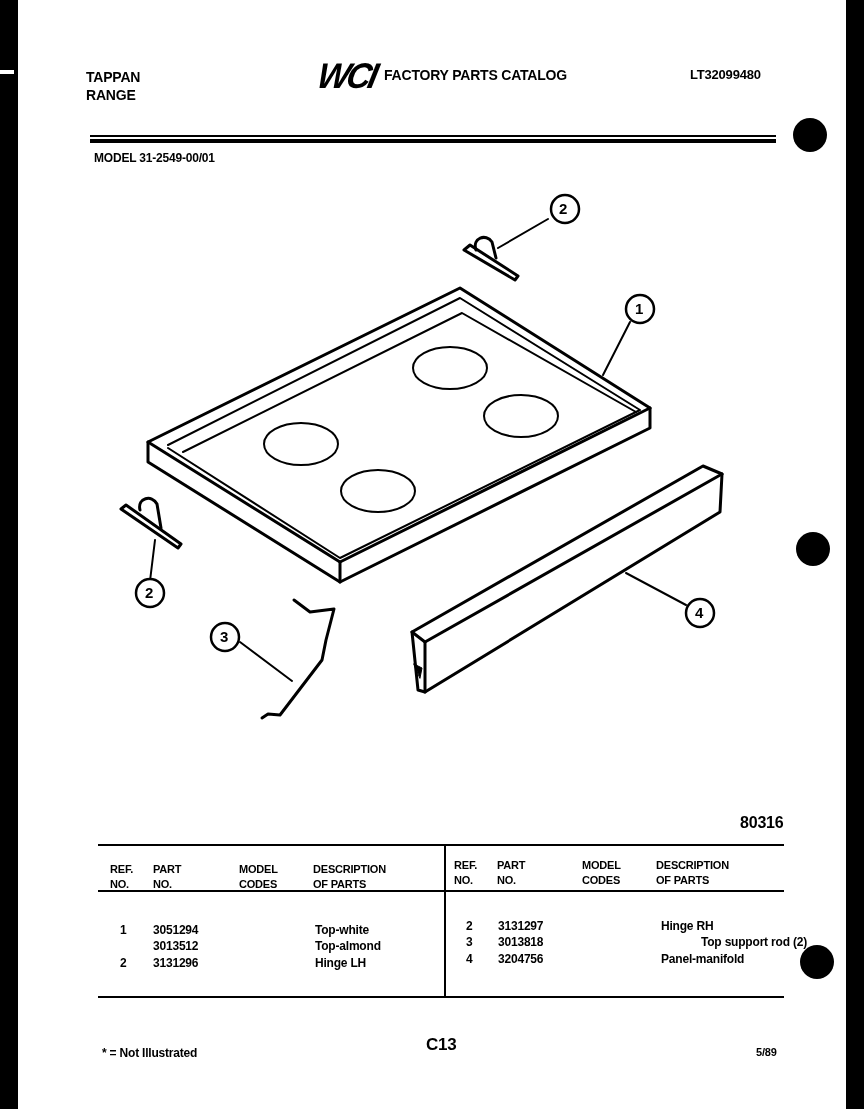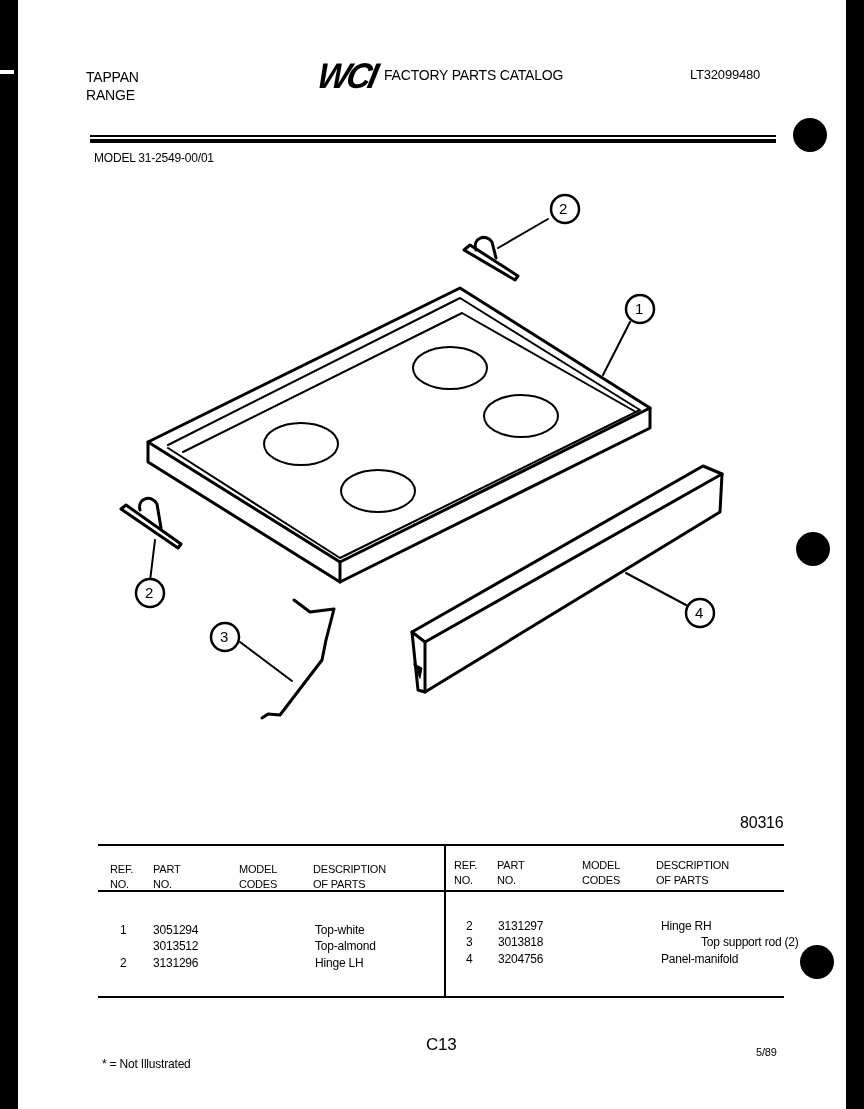--- a/index.html
+++ b/index.html
@@ -5,35 +5,35 @@
     html, body { margin: 0; padding: 0; }
     body {
       width: 864px; height: 1109px; position: relative; overflow: hidden;
       background: #ffffff; color: #000000;
       font-family: "Liberation Sans", "DejaVu Sans", sans-serif;
     }
     .edge-left { position: absolute; left: 0; top: 0; width: 18px; height: 1109px; background: #000; }
     .edge-left-notch { position: absolute; left: 0; top: 70px; width: 14px; height: 4px; background: #fff; }
     .edge-right { position: absolute; right: 0; top: 0; width: 18px; height: 1109px; background: #000; }
     .punch { position: absolute; width: 34px; height: 34px; border-radius: 50%; background: #000; }
-    .txt { position: absolute; font-weight: normal; white-space: nowrap; letter-spacing: -0.2px; }
+    .txt { position: absolute; font-weight: bold; white-space: nowrap; letter-spacing: -0.2px; }
     .hdr-brand { left: 86px; top: 68px; font-size: 14px; line-height: 18px; }
     .hdr-logo { left: 318px; top: 56px; font-size: 34px; font-style: italic; font-weight: 900; letter-spacing: -3px; transform: skewX(-12deg) scaleY(1.05); font-family: "Liberation Sans", sans-serif; }
     .hdr-title { left: 384px; top: 67px; font-size: 14px; }
     .hdr-code { left: 690px; top: 67px; font-size: 13px; }
     .rule-top-a { position: absolute; left: 90px; top: 135px; width: 686px; height: 2px; background: #000; }
     .rule-top-b { position: absolute; left: 90px; top: 139px; width: 686px; height: 4px; background: #000; }
     .model { left: 94px; top: 151px; font-size: 12px; }
     .diagram { position: absolute; left: 0; top: 0; }
     .fig-code { left: 740px; top: 814px; font-size: 16px; }
     .tbl-rule { position: absolute; height: 2px; background: #000; }
     .tbl-divider { position: absolute; left: 444px; top: 845px; width: 2px; height: 152px; background: #000; }
     .col-head { font-size: 11px; line-height: 15px; }
     .cell { font-size: 12px; line-height: 16px; }
-    .foot-note { left: 102px; top: 1046px; font-size: 12px; margin-top: 11px; }
+    .foot-note { left: 102px; top: 1046px; font-size: 12px; }
     .page-num { left: 426px; top: 1035px; font-size: 17px; }
     .page-date { left: 756px; top: 1046px; font-size: 11px; }
   </style>
 </head>
 <body>
 
 <div class="edge-left"></div>
 <div class="edge-left-notch"></div>
 <div class="edge-right"></div>
 <div class="punch" style="left:793px; top:118px;"></div>

